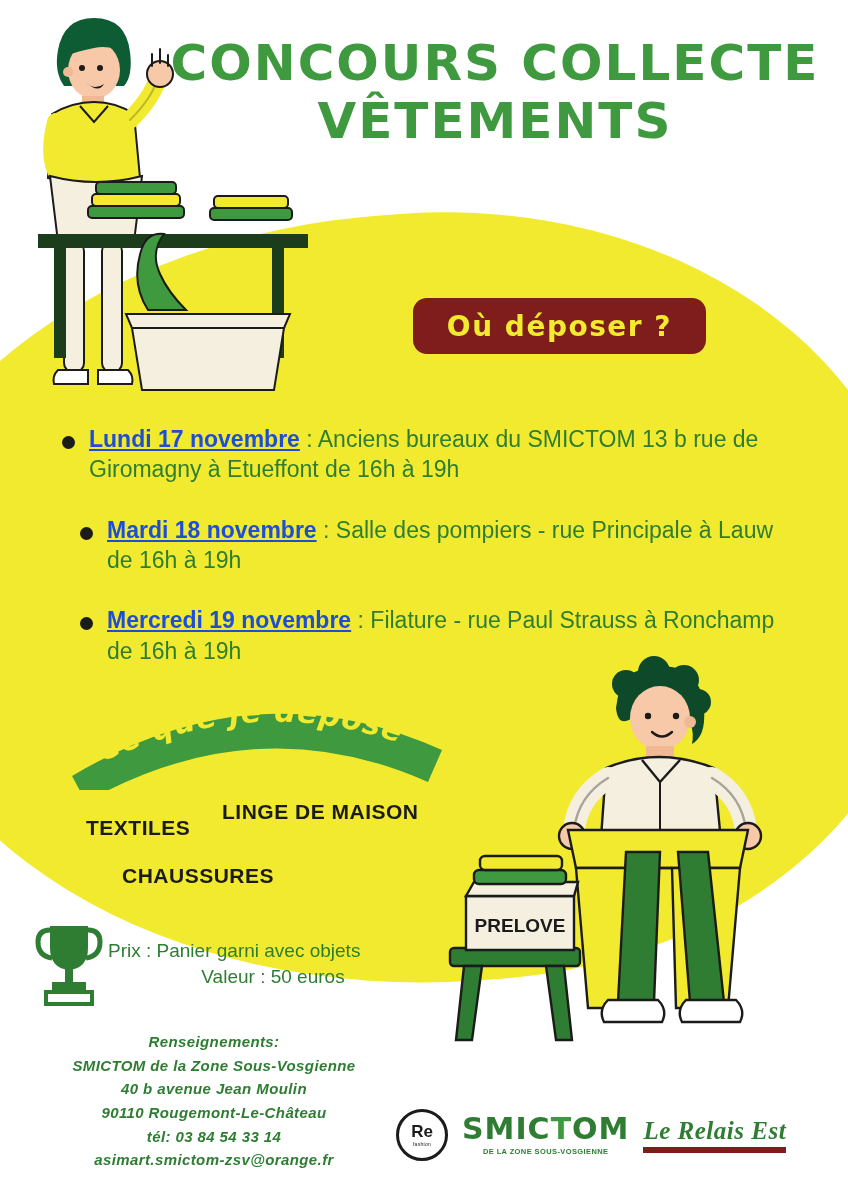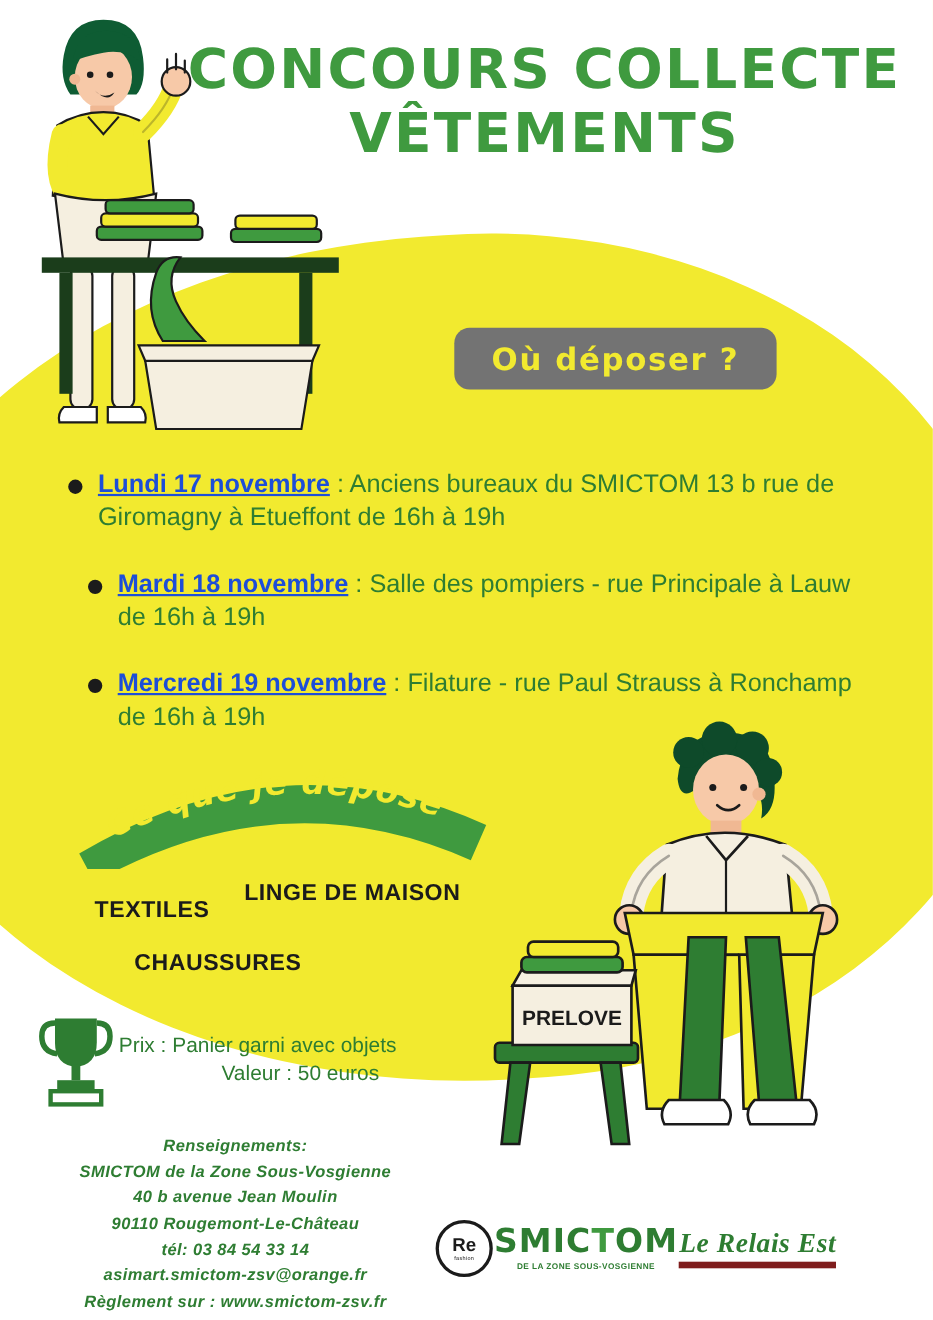--- a/index.html
+++ b/index.html
@@ -53,21 +53,21 @@
   .title .l1 { display:block; }
   .title .l2 { display:block; }
 
   
   .pill {
     position: absolute;
     left: 413px;
     top: 298px;
     width: 293px;
     height: 56px;
-    background: #737373;
+    background: #7f1d1d;
     border-radius: 14px;
     color: #f2ea2f;
     font-size: 28px;
     font-weight: 700;
     letter-spacing: 1.5px;
     display: flex;
     align-items: center;
     justify-content: center;
     z-index: 6;
     font-family: "DejaVu Sans", sans-serif;
@@ -179,21 +179,21 @@
   
   .logos {
     position: absolute;
     left: 396px;
     top: 1100px;
     width: 440px;
     height: 70px;
     z-index: 8;
     display: flex;
     align-items: center;
-    gap: 1px;
+    gap: 14px;
   }
   .logo-re {
     width: 46px; height: 46px;
     border: 3px solid #1b1b1b;
     border-radius: 50%;
     display: flex; flex-direction: column;
     align-items: center; justify-content: center;
     flex: 0 0 auto;
     position: relative;
   }
@@ -398,21 +398,20 @@
     <span class="ln">Valeur :  50 euros</span>
   </div>
 
   <div class="contact">
     <span class="ln">Renseignements:</span>
     <span class="ln">SMICTOM de la Zone Sous-Vosgienne</span>
     <span class="ln">40 b avenue Jean Moulin</span>
     <span class="ln">90110 Rougemont-Le-Château</span>
     <span class="ln">tél: 03 84 54 33 14</span>
     <span class="ln">asimart.smictom-zsv@orange.fr</span>
-    <span class="ln">Règlement sur : www.smictom-zsv.fr</span>
   </div>
 
   <div class="logos">
     <div class="logo-re">
       <span class="re-main">Re</span>
       <span class="re-sub">fashion</span>
     </div>
     <div class="logo-smictom">
       <div class="sm-main"><span>SMIC</span><span class="o">T</span><span>OM</span></div>
       <div class="sm-sub">DE LA ZONE SOUS-VOSGIENNE</div>

